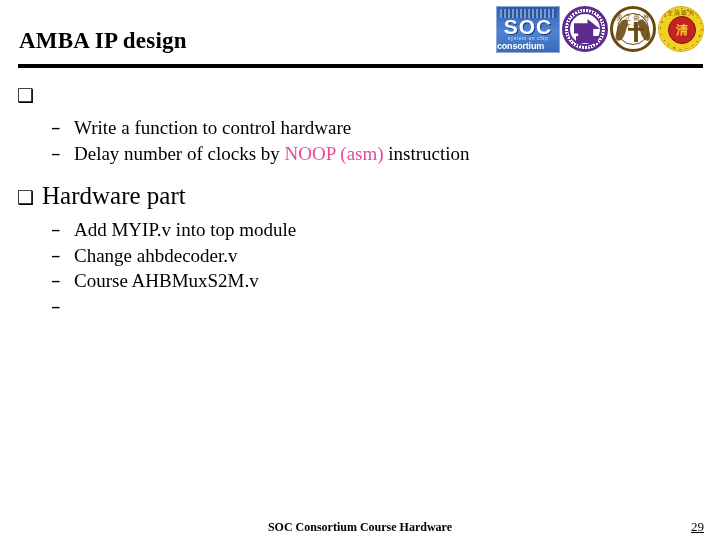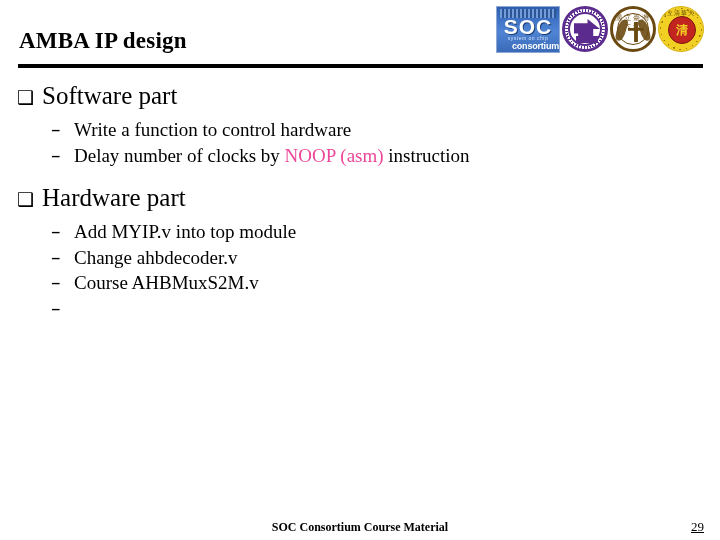--- a/index.html
+++ b/index.html
@@ -94,21 +94,20 @@
   .logo-soc .soc-sub {
     position: absolute;
     left: 0; right: 0; bottom: 1px;
     text-align: left;
     font-family: "Liberation Sans", "DejaVu Sans", sans-serif;
     font-weight: bold;
     font-size: 9px;
     line-height: 10px;
     color: #ffffff;
     letter-spacing: -0.2px;
-    padding-left: 15px;
   }
   .logo-soc .soc-tiny {
     position: absolute;
     left: 0; right: 0; bottom: 11px;
     text-align: center;
     font-family: "Liberation Sans", "DejaVu Sans", sans-serif;
     font-size: 5px;
     line-height: 6px;
     color: #cfe0f7;
     letter-spacing: .5px;
@@ -370,21 +369,20 @@
       <div class="seal-inner core"></div>
       <div class="core-glyph">清</div>
     </div>
 
   </div>
 
   <div class="body-content">
 
     <div class="lvl1">
       <span class="bullet">❑</span>
-      <span class="lvl1-text">Software part</span>
     </div>
 
     <div class="sub-gap"></div>
 
     <div class="lvl2">
       <span class="bullet">–</span>
       <span class="lvl2-text"><span>Write a function to control hardware</span></span>
     </div>
 
     <div class="lvl2">
@@ -415,16 +413,16 @@
       <span class="bullet">–</span>
       <span class="lvl2-text">Course AHBMuxS2M.v</span>
     </div>
 
     <div class="lvl2">
       <span class="bullet">–</span>
     </div>
 
   </div>
 
-  <div class="footer-text">SOC Consortium Course Material</div>
+  <div class="footer-text">SOC Consortium Course Hardware</div>
   <div class="footer-page">29</div>
 
 </div>
 
 </body></html>

